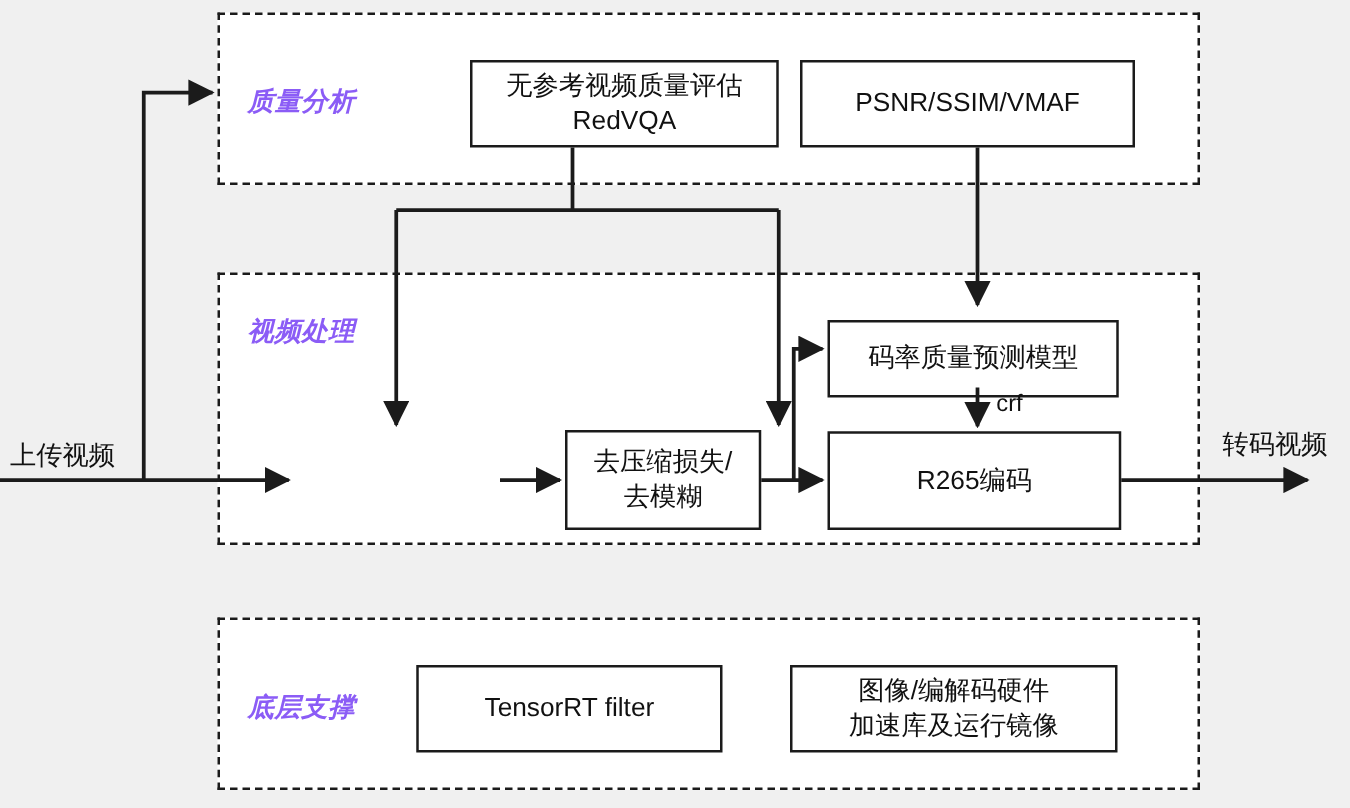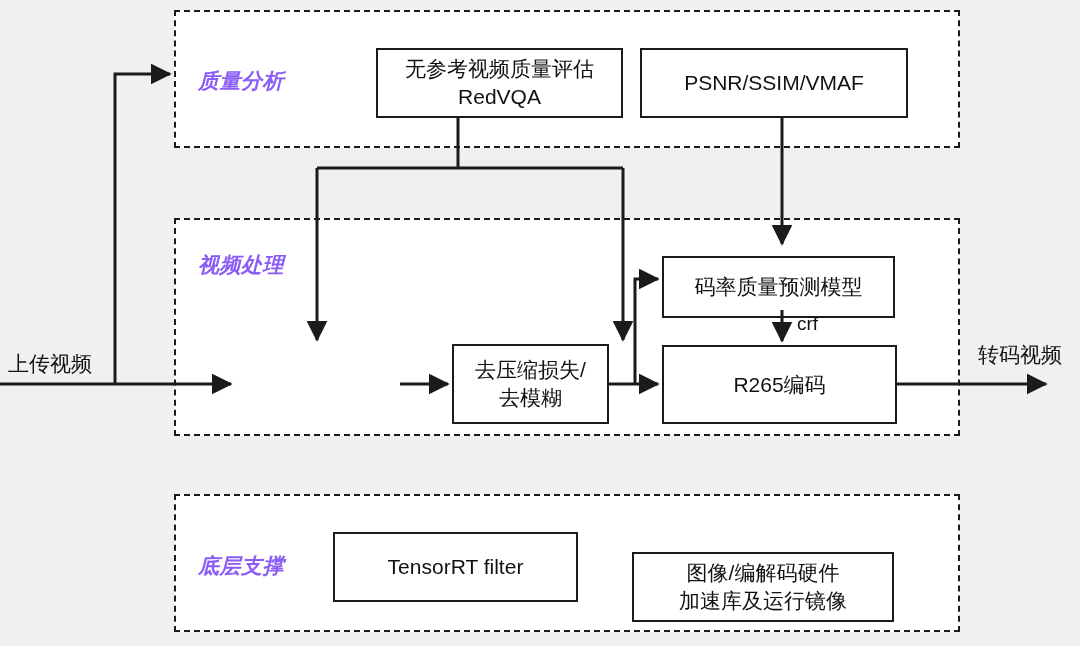--- a/index.html
+++ b/index.html
@@ -120,21 +120,21 @@
 
   <div class="group-box" style="left:174px; top:494px; width:786px; height:138px;"></div>
   <div class="group-label" style="left:198px; top:552px;">底层支撑</div>
 
   <div class="node" style="left:333px; top:532px; width:245px; height:70px;">
     <div>
       <span class="nl">TensorRT filter</span>
     </div>
   </div>
 
-  <div class="node" style="left:632px; top:532px; width:262px; height:70px;margin-top:20px;">
+  <div class="node" style="left:632px; top:532px; width:262px; height:70px;">
     <div>
       <span class="nl">图像/编解码硬件</span>
       <span class="nl">加速库及运行镜像</span>
     </div>
   </div>
 
   <div class="io-label" style="left:8px; top:350px;">上传视频</div>
   <div class="io-label" style="left:978px; top:341px;">转码视频</div>
 
   <svg id="wires" viewBox="0 0 1080 646" xmlns="http://www.w3.org/2000/svg">

